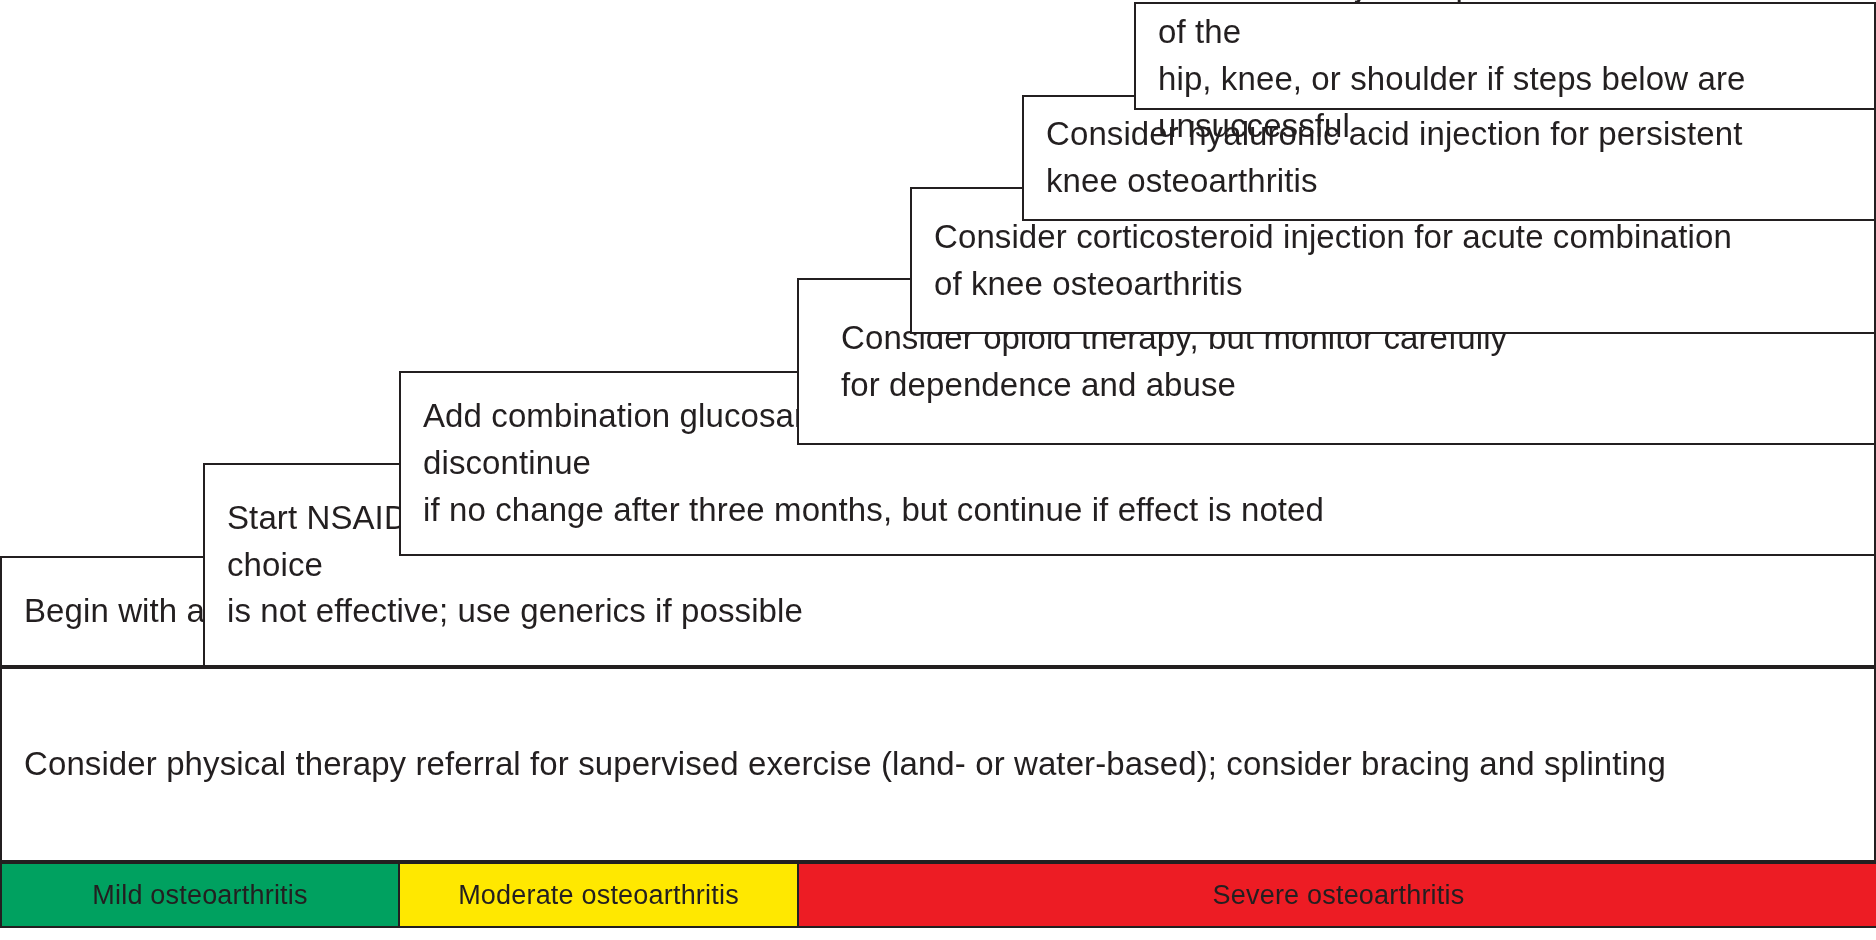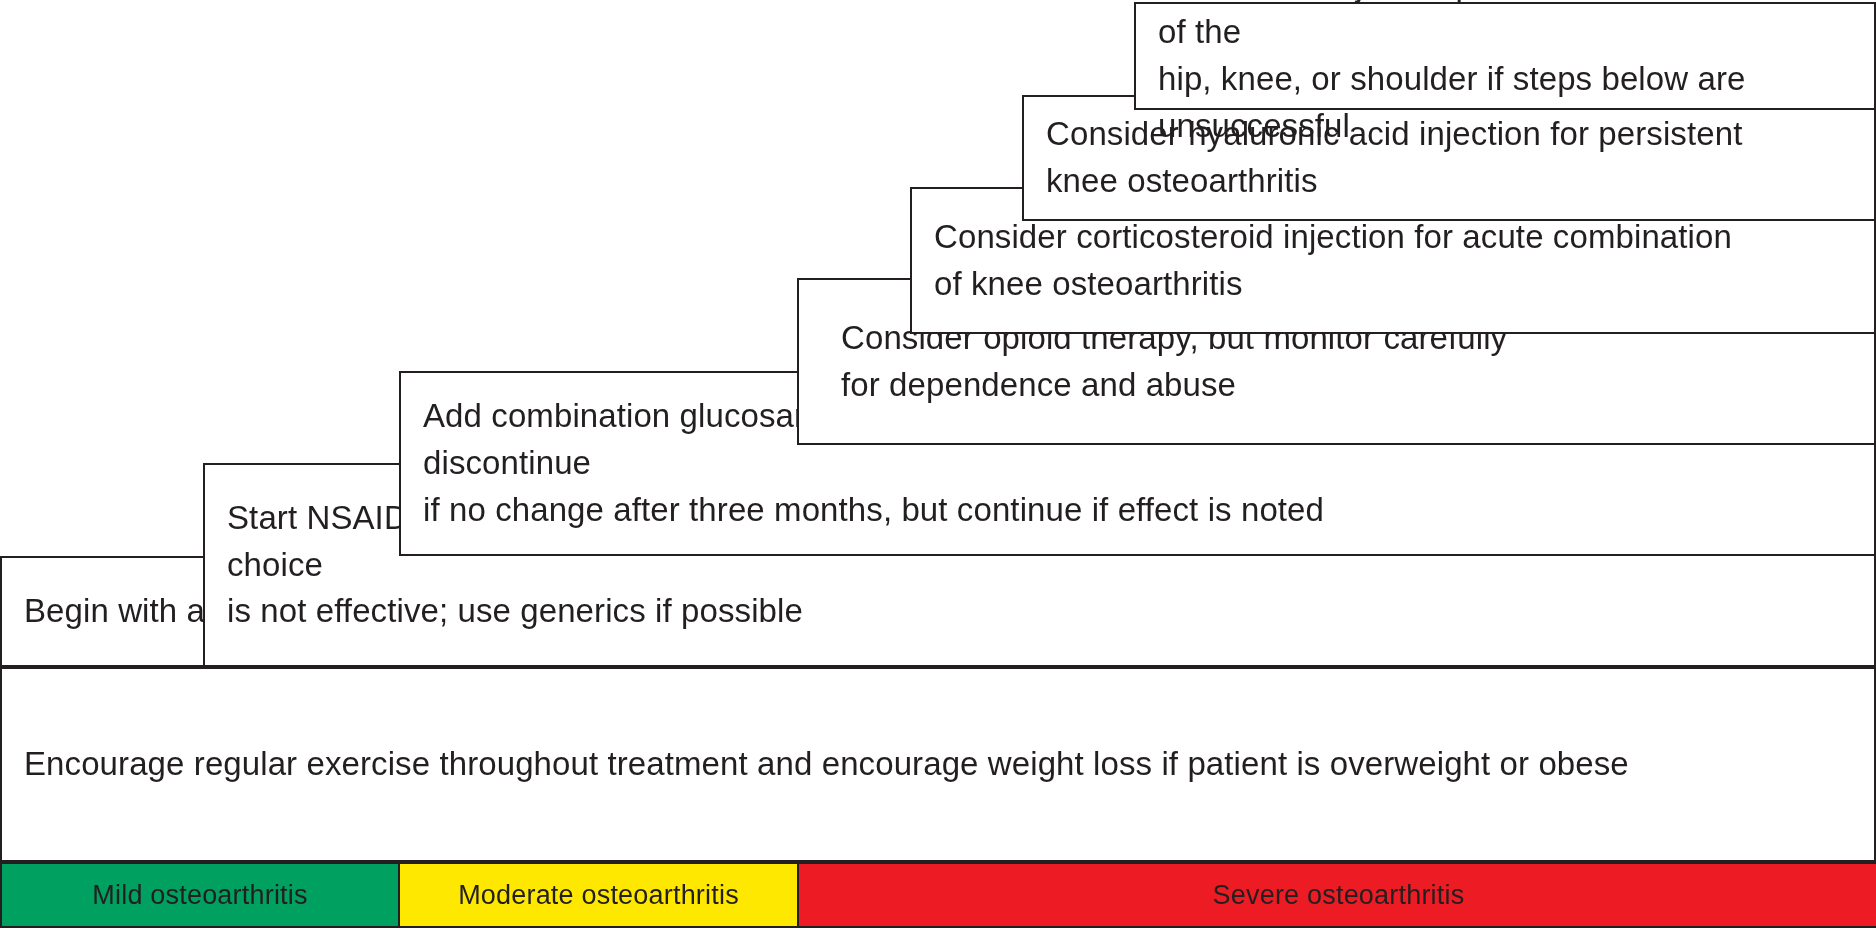--- a/index.html
+++ b/index.html
@@ -106,21 +106,21 @@
     <div class="step-text">Start NSAID therapy, beginning with over-the-counter ibuprofen or naproxen; switch to different NSAID if initial choice
 is not effective; use generics if possible</div>
   </div>
 
   <div class="step" id="s6" style="left: 0px; top: 556px; width: 1876px; height: 111px; z-index: 4;">
     <div class="step-text">Begin with acetaminophen and continue if still effective, or step up to NSAID</div>
   </div>
 
   <div class="step base-block" id="base" style="left: 0px; top: 667px; width: 1876px; height: 195px; z-index: 1;">
     <div class="step-text compact">
-      <div class="line">Encourage regular exercise throughout treatment and encourage weight loss if patient is overweight or obese</div>
+      <div class="line">Consider physical therapy referral for supervised exercise (land- or water-based); consider bracing and splinting</div>
     </div>
   </div>
 
   <div id="severity-bar">
     <div class="sev-seg" id="sev0" style="background: rgb(0, 161, 96); width: 398px; flex: 0 0 398px;">
       <span>Mild osteoarthritis</span>
     </div>
     <div class="sev-seg" id="sev1" style="background: rgb(255, 232, 0); width: 399px; flex: 0 0 399px; text-align: right;">
       <span>Moderate osteoarthritis</span>
     </div>

